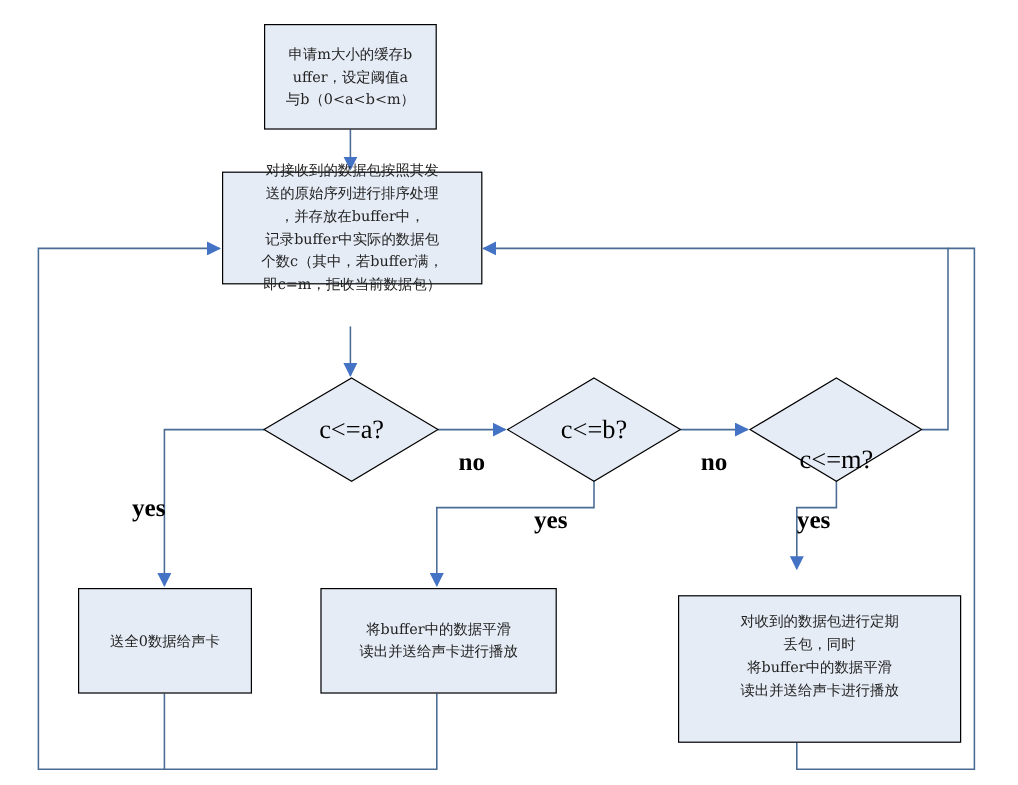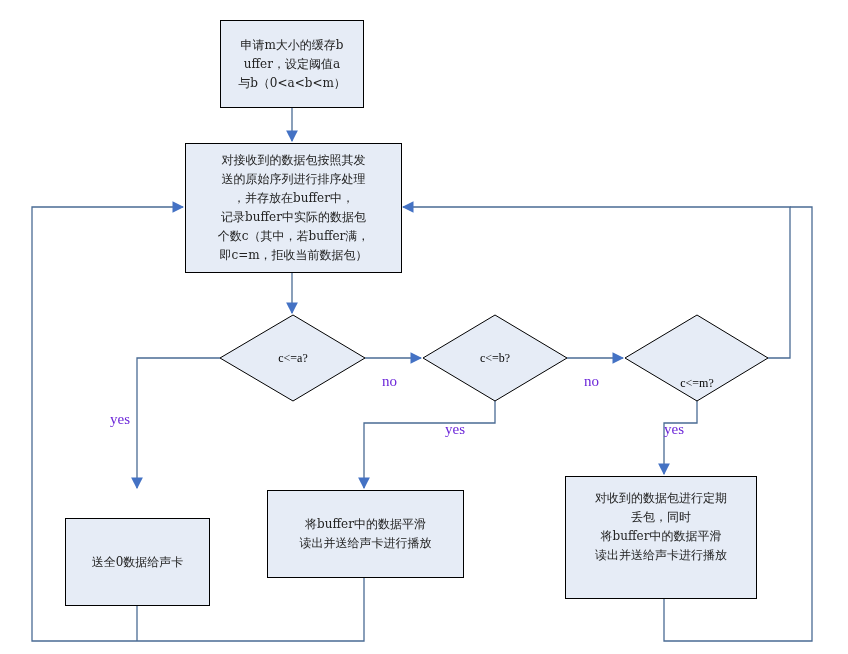--- a/index.html
+++ b/index.html
@@ -4,24 +4,24 @@
 <style>
   html, body { margin: 0; padding: 0; background: #ffffff; }
   body { width: 848px; height: 654px; position: relative; overflow: hidden;
          font-family: "DejaVu Serif", serif; }
   svg#diagram { position: absolute; left: 0; top: 0; }
   .box { position: absolute; background: #e6ecf6; border: 1.5px solid #000;
          box-sizing: border-box; display: flex; align-items: center; justify-content: center;
          text-align: center; color: #222; font-size: 12px; line-height: 19px;
          font-family: "DejaVu Serif", serif; }
   .box .txt { white-space: pre-line; padding: 0 6px; }
-  .dlabel { position: absolute; font-family: "Liberation Serif", serif; font-size: 12px; color: #000;
+  .dlabel { position: absolute; font-family: "Liberation Serif", serif; font-size: 22px; color: #000;
             transform: translate(-50%, -50%); white-space: nowrap; }
-  .elabel { position: absolute; font-family: "Liberation Serif", serif; font-size: 15px; color: #6d28d9;
-            white-space: nowrap; }
+  .elabel { position: absolute; font-family: "Liberation Serif", serif; font-size: 21px; color: #000000;
+            white-space: nowrap; font-weight: bold; }
 </style>
 </head>
 <body>
 
 <svg id="diagram" width="848" height="654">
   <defs>
     <marker id="arr" viewBox="0 0 10 10" refX="9" refY="5" markerWidth="9" markerHeight="9" orient="auto-start-reverse">
       <path d="M0,0 L10,5 L0,10 z" fill="#4472c4"></path>
     </marker>
   </defs>
@@ -54,46 +54,46 @@
     <polygon points="697,315 768,358 697,401 625,358"></polygon>
   </g>
 </svg>
 
 <div class="box" style="left:220px;top:20px;width:144px;height:88px;">
   <span class="txt">申请m大小的缓存b
 uffer，设定阈值a
 与b（0&lt;a&lt;b&lt;m）</span>
 </div>
 
-<div class="box" style="left:185px;top:143px;width:217px;height:130px;">
+<div class="box" style="left:185px;top:143px;width:217px;height:94px;">
   <span class="txt">对接收到的数据包按照其发
 送的原始序列进行排序处理
 ，并存放在buffer中，
 记录buffer中实际的数据包
 个数c（其中，若buffer满，
 即c=m，拒收当前数据包）</span>
 </div>
 
 <div class="dlabel" style="left:293px;top:358px;">c&lt;=a?</div>
 <div class="dlabel" style="left:495px;top:358px;text-align:center;">c&lt;=b?</div>
 <div class="dlabel" style="left:697px;top:358px;margin-top:25px;">c&lt;=m?</div>
 
 <div class="elabel" style="left:110px;top:411px;">yes</div>
 <div class="elabel" style="left:382px;top:373px;">no</div>
 <div class="elabel" style="left:445px;top:421px;">yes</div>
 <div class="elabel" style="left:584px;top:373px;">no</div>
 <div class="elabel" style="left:664px;top:421px;">yes</div>
 
-<div class="box" style="left:65px;top:490px;width:145px;height:88px;margin-top:28px;">
+<div class="box" style="left:65px;top:490px;width:145px;height:88px;">
   <span class="txt">送全0数据给声卡</span>
 </div>
 
 <div class="box" style="left:267px;top:490px;width:197px;height:88px;">
   <span class="txt">将buffer中的数据平滑
 读出并送给声卡进行播放</span>
 </div>
 
-<div class="box" style="left:565px;top:476px;width:192px;height:123px;align-items:flex-start;padding-top:12px;">
+<div class="box" style="left:565px;top:496px;width:236px;height:123px;align-items:flex-start;padding-top:12px;">
   <span class="txt">对收到的数据包进行定期
 丢包，同时
 将buffer中的数据平滑
 读出并送给声卡进行播放</span>
 </div>
 
 </body></html>

